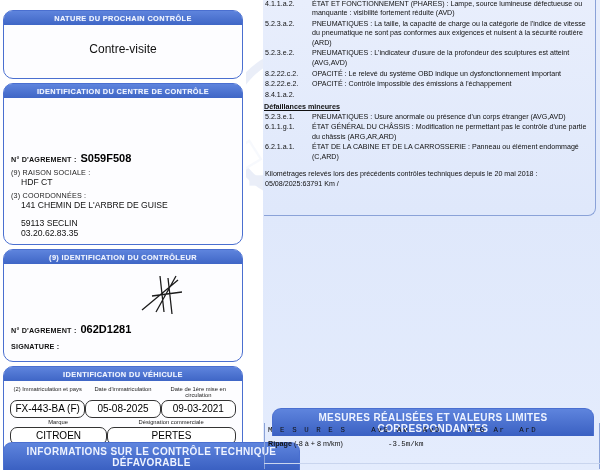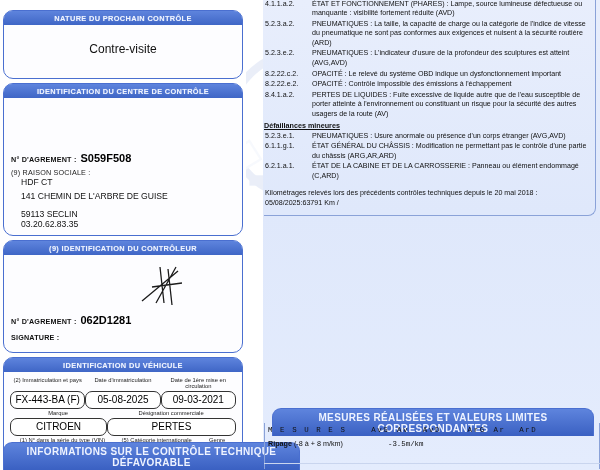--- a/index.html
+++ b/index.html
@@ -211,20 +211,21 @@
     <div class="panel">
       <div class="panel-title">IDENTIFICATION DU CENTRE DE CONTRÔLE</div>
       <div class="panel-body">
         <div class="agr-line">
           <span class="lbl-b">N° D'AGREMENT :</span>
           <span class="val-lg">S059F508</span>
         </div>
         <div class="lbl">(9) RAISON SOCIALE :</div>
         <div class="val-md" style="padding-left:10px;">HDF CT</div>
         <div class="row-gap"></div>
+        <div class="lbl">(3) COORDONNÉES :</div>
         <div class="val-md" style="padding-left:10px;">141 CHEMIN DE L'ARBRE DE GUISE</div>
         <div style="height:8px;"></div>
         <div class="val-md" style="padding-left:10px;">59113 SECLIN</div>
         <div class="val-md" style="padding-left:10px;">03.20.62.83.35</div>
       </div>
     </div>
 
     <div class="panel">
       <div class="panel-title">(9) IDENTIFICATION DU CONTRÔLEUR</div>
       <div class="panel-body" style="position:relative; padding-top:10px; padding-bottom:10px;">
@@ -315,21 +316,20 @@
         <div class="ditem">
           <span class="dcode">8.2.22.c.2.</span>
           <span class="dtext">OPACITÉ : Le relevé du système OBD indique un dysfonctionnement important</span>
         </div>
         <div class="ditem">
           <span class="dcode">8.2.22.e.2.</span>
           <span class="dtext">OPACITÉ : Contrôle impossible des émissions à l'échappement</span>
         </div>
         <div class="ditem">
           <span class="dcode">8.4.1.a.2.</span>
-          <span class="dtext">PERTES DE LIQUIDES : Fuite excessive de liquide autre que de l'eau susceptible de porter atteinte à l'environnement ou constituant un risque pour la sécurité des autres usagers de la route (AV)</span>
         </div>
       </div>
 
       <div class="sec-min">Défaillances mineures</div>
 
       <div>
         <div class="ditem">
           <span class="dcode">5.2.3.e.1.</span>
           <span class="dtext">PNEUMATIQUES : Usure anormale ou présence d'un corps étranger (AVG,AVD)</span>
         </div>

